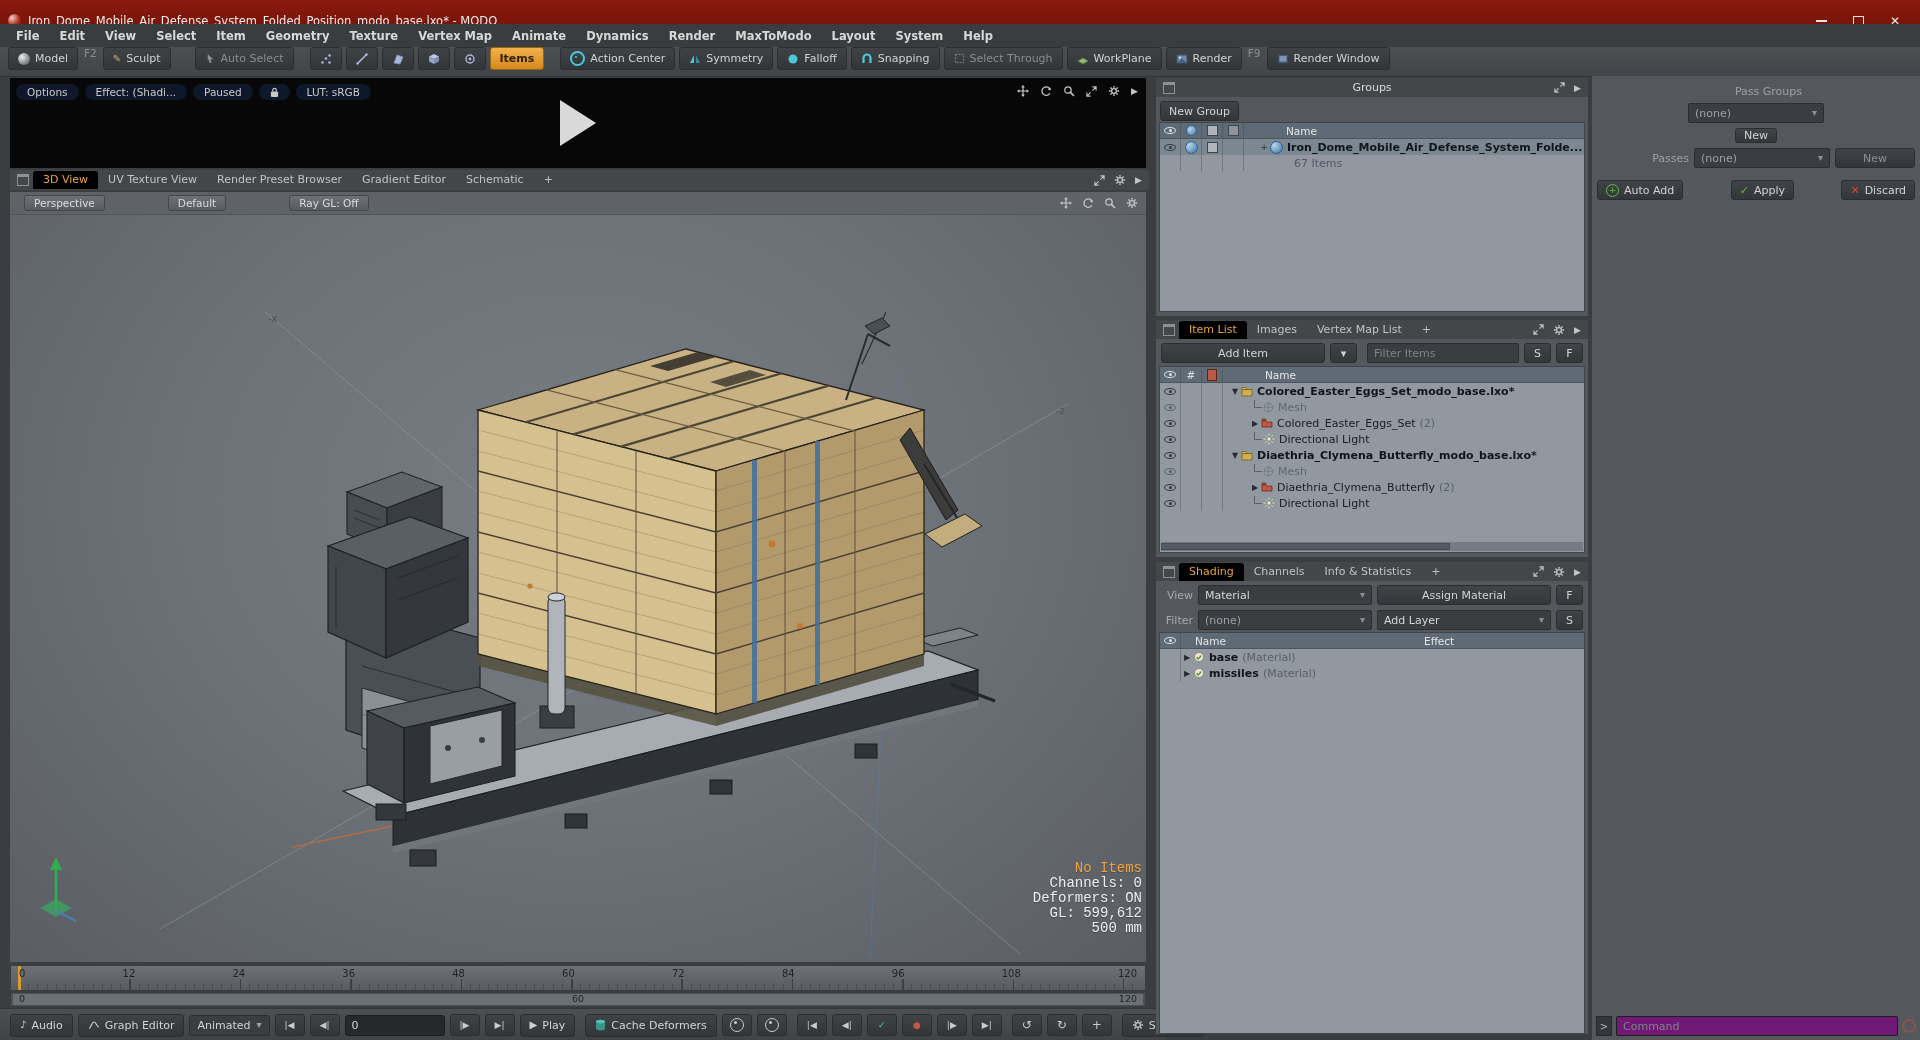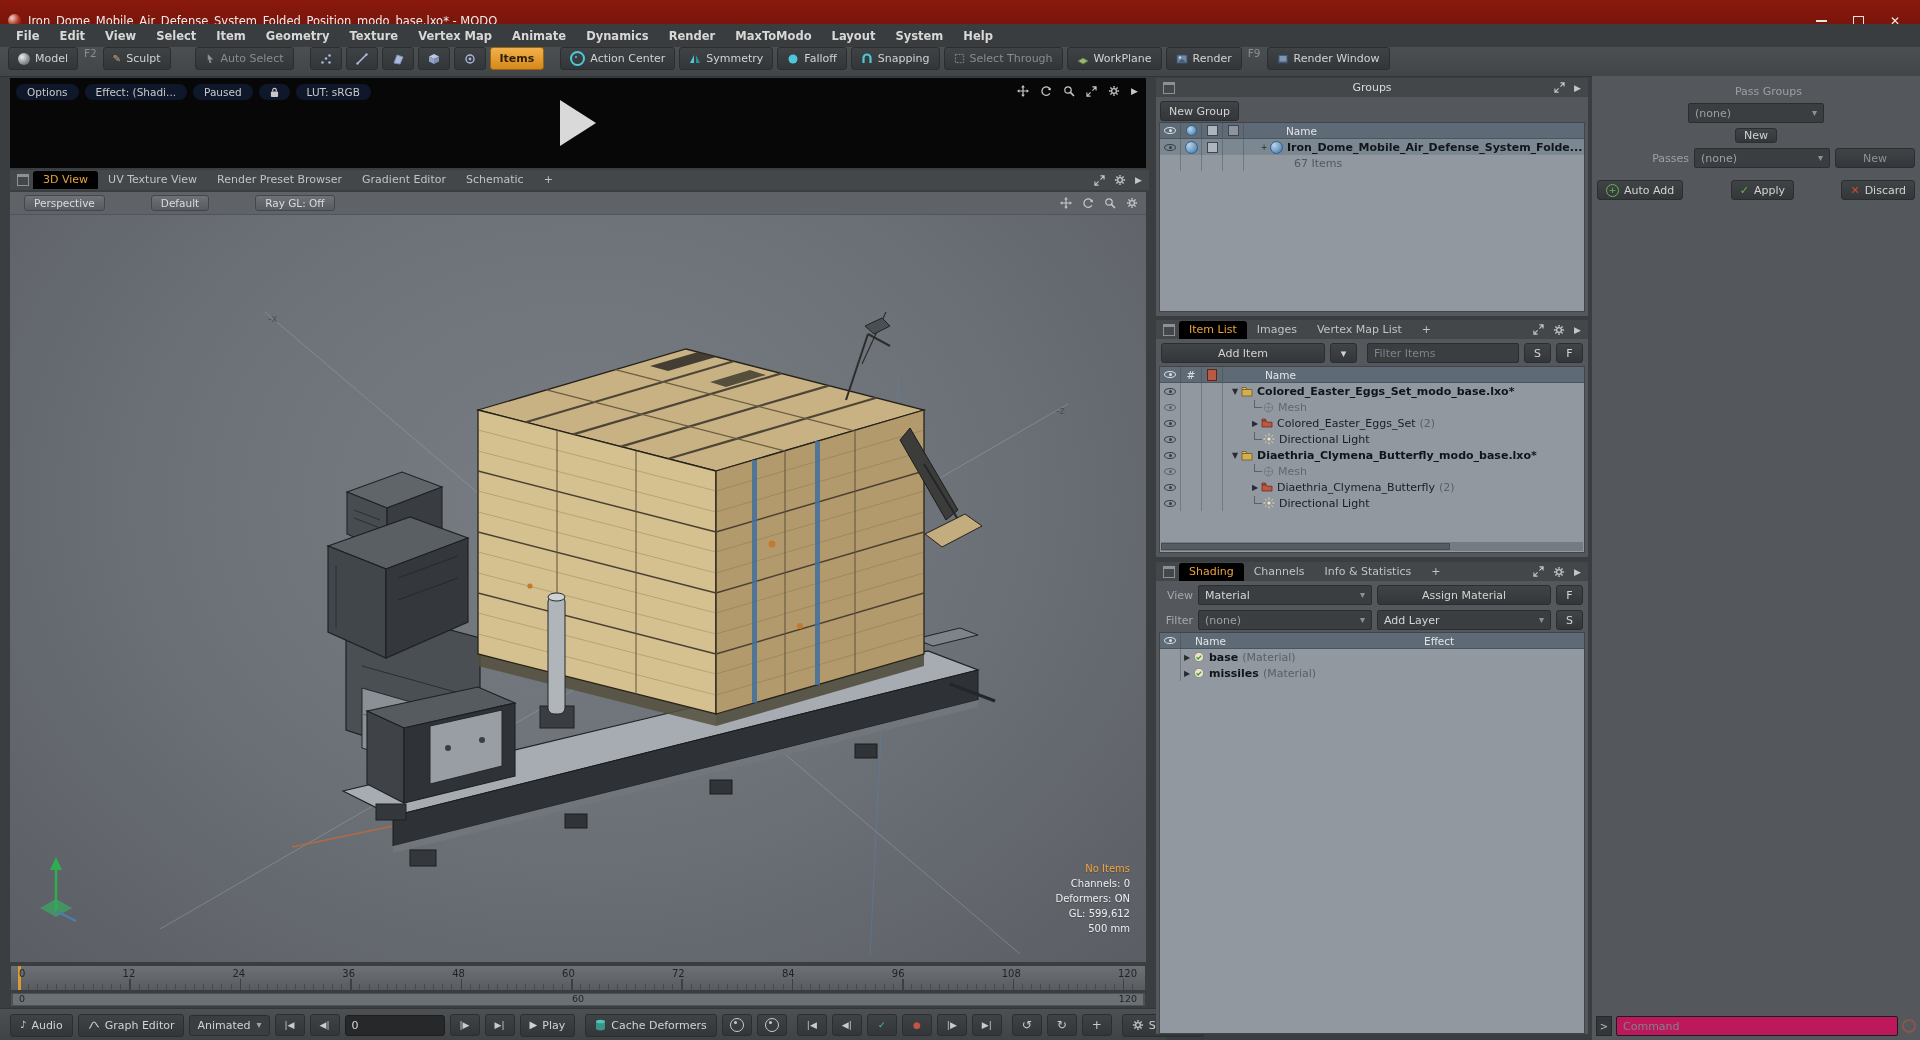--- a/index.html
+++ b/index.html
@@ -48,27 +48,27 @@
   .handle{width:10px;height:8px;border:1px solid #8d9195;border-top-width:3px;margin:0 4px;}
   .tab{padding:2px 10px 3px;font-size:11px;color:#bfc3c6;white-space:nowrap;}
   .tab.active{background:#000000;color:#e8a33d;border-radius:3px 3px 0 0;}
   .bar-icons{margin-left:auto;display:flex;gap:9px;align-items:center;padding-right:7px;}
   .menu-arrow{color:#c4c6c8;font-size:9px;}
 
   
   .viewport{position:absolute;left:10px;top:192px;width:1136px;height:770px;
             background:radial-gradient(ellipse at 50% 40%,#787d83 0%,#6d7278 48%,#5a5e64 100%);overflow:hidden;}
   .vp-controls{position:absolute;left:0;top:0;right:0;height:22px;background:#5f6368;border-bottom:1px solid #515559;
-               display:flex;align-items:center;gap:0;}
+               display:flex;align-items:center;gap:17px;}
   .vbtn{background:linear-gradient(#6e7277,#585c61);border:1px solid #43464a;border-radius:3px;color:#dadcde;
         font-size:10.5px;padding:1px 9px;margin-left:14px;}
   .vbtn+.vbtn{margin-left:46px;}
   .vp-cicons{margin-left:auto;display:flex;gap:10px;align-items:center;padding-right:8px;}
   .vp-canvas{position:absolute;left:0;top:22px;}
-  .hud{position:absolute;right:16px;bottom:26px;text-align:right;font-size:10px;line-height:15px;color:#eceff1;text-shadow:0 1px 1px rgba(0,0,0,.25);}
+  .hud{position:absolute;right:4px;bottom:26px;text-align:right;font-size:14px;line-height:15px;color:#eceff1;text-shadow:0 1px 1px rgba(0,0,0,.25);font-family:Liberation Mono, monospace;}
   .hud .orange{color:#f0a43c;}
 
   
   .timeline{position:absolute;left:10px;top:965px;width:1136px;height:40px;}
   .tl-ruler{position:relative;height:24px;background:linear-gradient(#6d7175,#585c60);border:1px solid #3b3e41;}
   .tl-nums{position:absolute;left:8px;right:8px;top:2px;display:flex;justify-content:space-between;color:#212427;font-size:10px;}
   .ticks-minor{position:absolute;left:8px;right:8px;bottom:0;height:6px;
                background:repeating-linear-gradient(90deg,#474b4f 0 1px,transparent 1px 9.2px);}
   .ticks-major{position:absolute;left:8px;right:8px;bottom:0;height:11px;
                background:repeating-linear-gradient(90deg,#3c4044 0 1.5px,transparent 1.5px 110.4px);}
@@ -126,21 +126,21 @@
   .hsb .thumb{position:absolute;left:0;top:1px;bottom:1px;width:68%;background:#545b61;border:1px solid #454c52;}
   .scn-i,.fold-i,.sun-i,.mesh-i,.mat-i{flex:none;display:inline-flex;}
 
   
   .rlabel{width:92px;text-align:right;color:#9ba0a5;font-size:11px;flex:none;}
   .greenring{width:11px;height:11px;border-radius:50%;border:1.5px solid #63b94c;color:#63b94c;font-size:9px;line-height:8px;display:inline-flex;align-items:center;justify-content:center;}
   .greencheck{color:#63b94c;font-size:11px;}
   .redx{color:#cf4a35;font-size:11px;}
   .cmdbar{position:absolute;left:4px;right:4px;bottom:4px;display:flex;align-items:center;gap:4px;}
   .cmdprompt{width:14px;height:18px;display:flex;align-items:center;justify-content:center;background:#34373a;border:1px solid #26292b;color:#b8bcbf;font-size:10px;}
-  .cmdinput{flex:1;height:18px;background:#be185d;border:1px solid #1b1d1f;border-radius:2px;color:#c8c8c8;font-size:11px;padding:0 6px;font-family:inherit;}
+  .cmdinput{flex:1;height:18px;background:#701a75;border:1px solid #1b1d1f;border-radius:2px;color:#c8c8c8;font-size:11px;padding:0 6px;font-family:inherit;}
   .cmdinput::placeholder{color:#7e8387;}
   .ringicon{width:10px;height:10px;border-radius:50%;border:2px solid #8a564c;flex:none;}
   input::placeholder{color:#8d9296;}
   input{outline:none;}
 </style>
 </head>
 <body>
 
 <div class="titlebar">
   <span class="appicon"></span>

